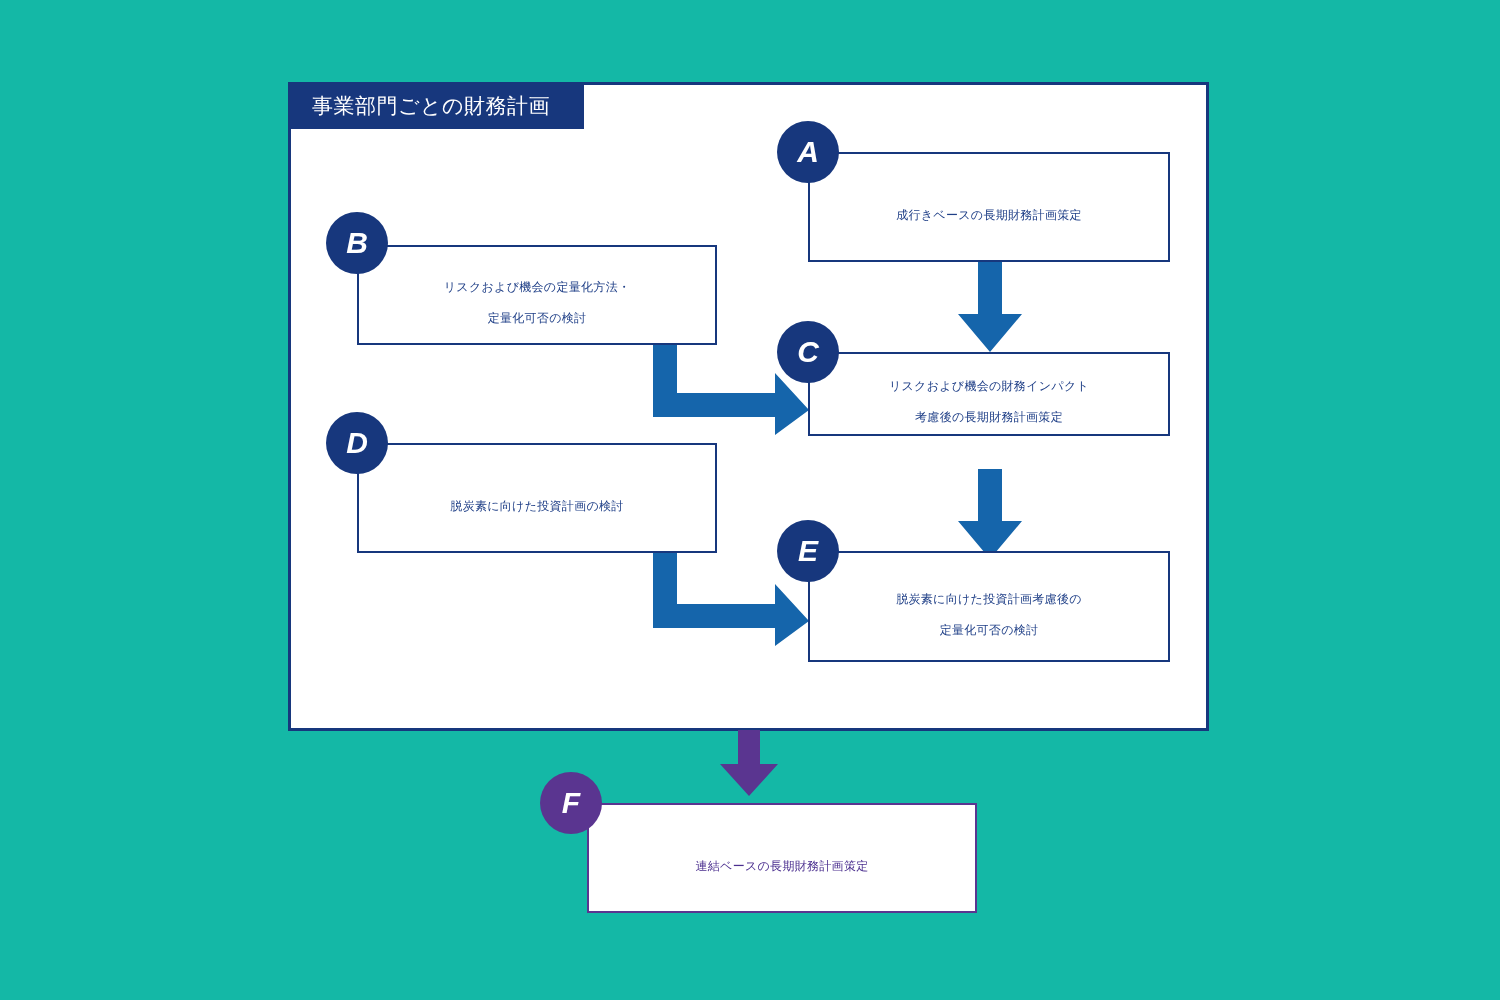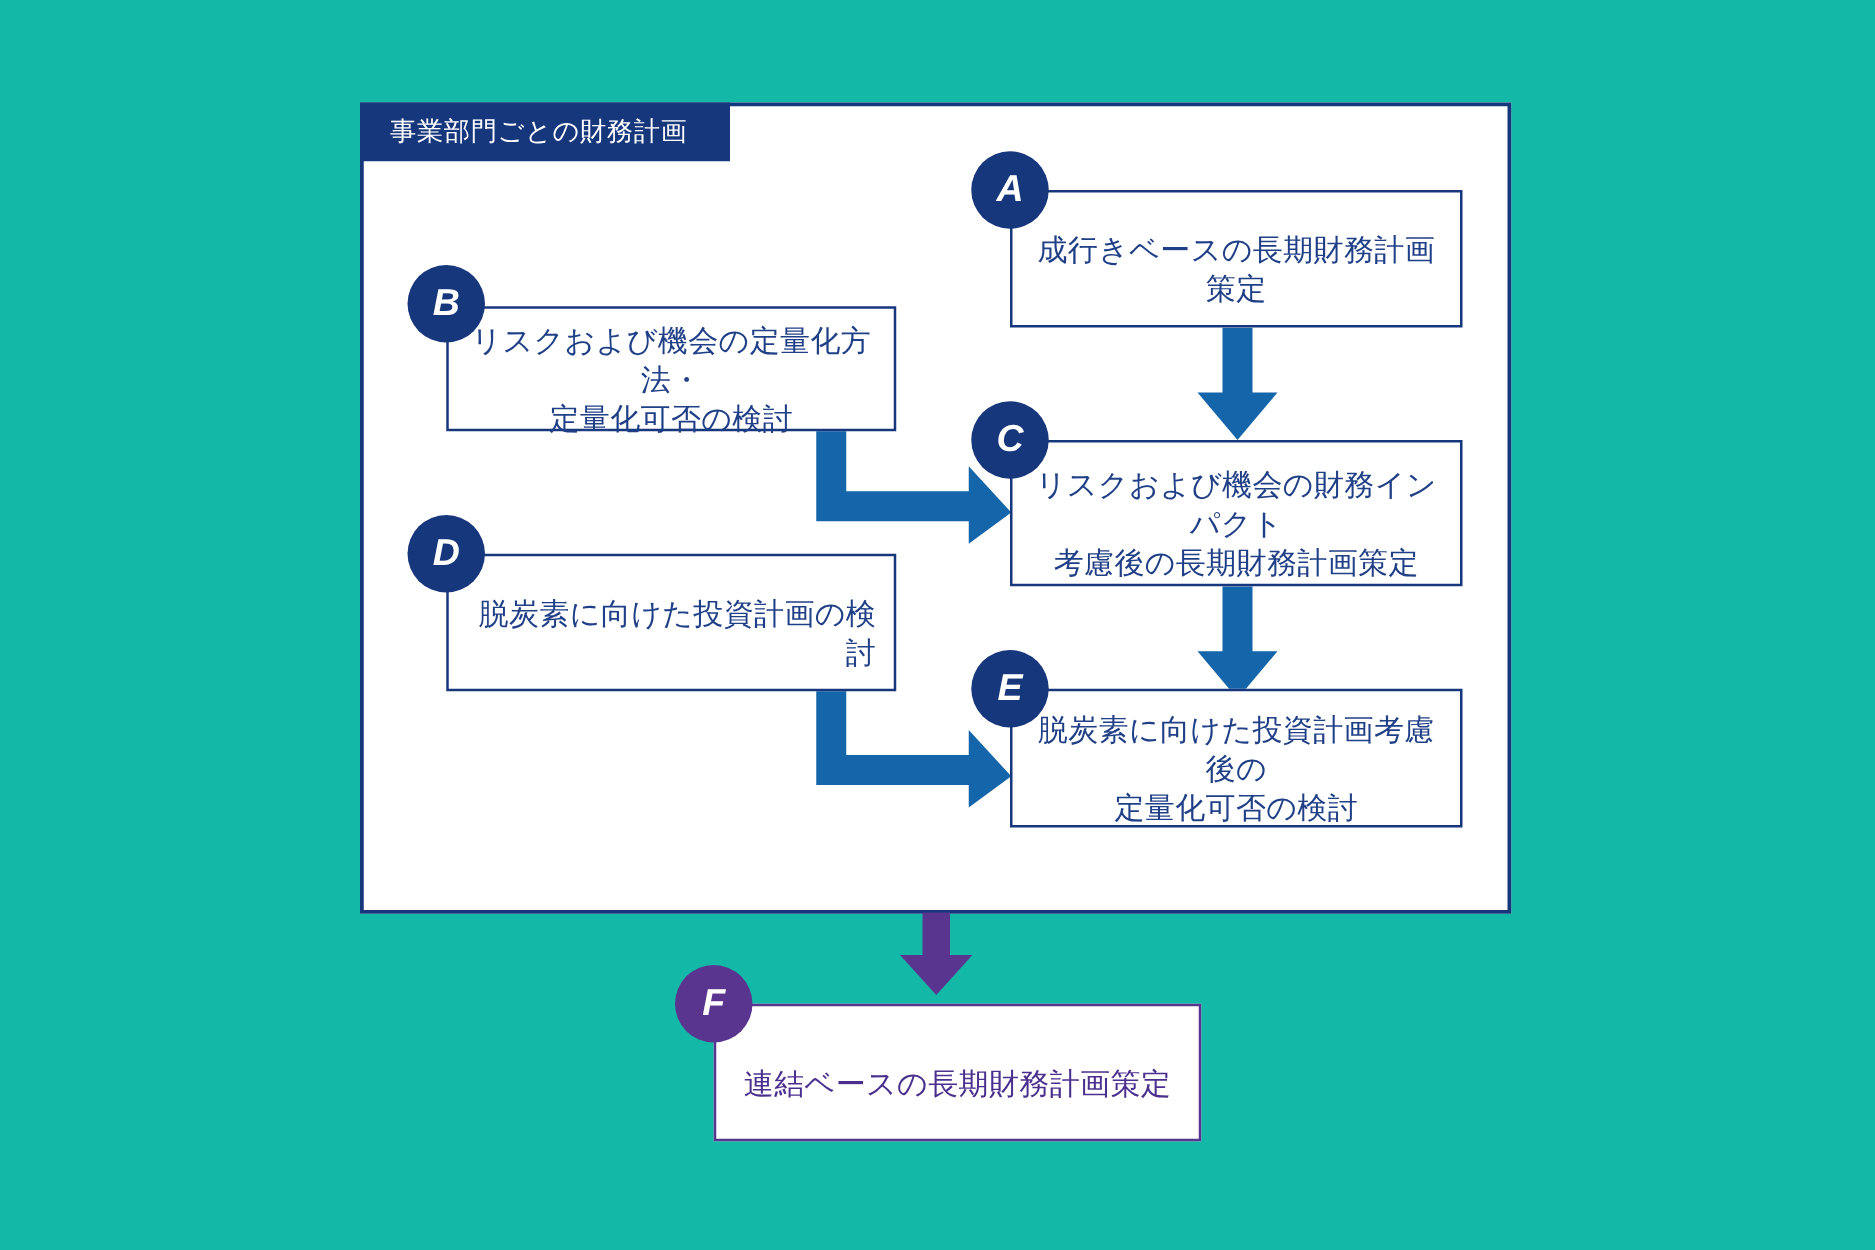--- a/index.html
+++ b/index.html
@@ -50,28 +50,30 @@
     box-sizing: border-box;
     background: #ffffff;
     border: 2.5px solid #17377d;
     display: flex;
     align-items: center;
     justify-content: center;
     text-align: center;
   }
   .pbox .ptext {
     color: #1f3f87;
-    font-size: 24px;
+    font-size: 12px;
     line-height: 31px;
     white-space: pre-line;
     padding: 0 14px;
     letter-spacing: 0.3px;
+    font-family: Liberation Mono, monospace;
   }
   .pbox.purple {
     border-color: #5a3590;
+    margin-left: 16px;
   }
   .pbox.purple .ptext {
     color: #4b2f8f;
   }
 
   
   .pbox.shift-down .ptext { transform: translateY(9px); }
 
   
   .badge {
@@ -135,21 +137,21 @@
   </div>
 
   <div class="pbox shift-down" style="left:357px; top:245px; width:360px; height:100px;">
     <span class="ptext">リスクおよび機会の定量化方法・
 定量化可否の検討</span>
   </div>
   <div class="badge" style="left:326px; top:212px;">
     <span>B</span>
   </div>
 
-  <div class="pbox shift-down" style="left:808px; top:352px; width:362px; height:117px;">
+  <div class="pbox shift-down" style="left:808px; top:352px; width:362px; height:84px;">
     <span class="ptext">リスクおよび機会の財務インパクト
 考慮後の長期財務計画策定</span>
   </div>
   <div class="badge" style="left:777px; top:321px;">
     <span>C</span>
   </div>
 
   <div class="pbox shift-down" style="left:357px; top:443px; width:360px; height:110px;text-align:right;">
     <span class="ptext">脱炭素に向けた投資計画の検討</span>
   </div>

